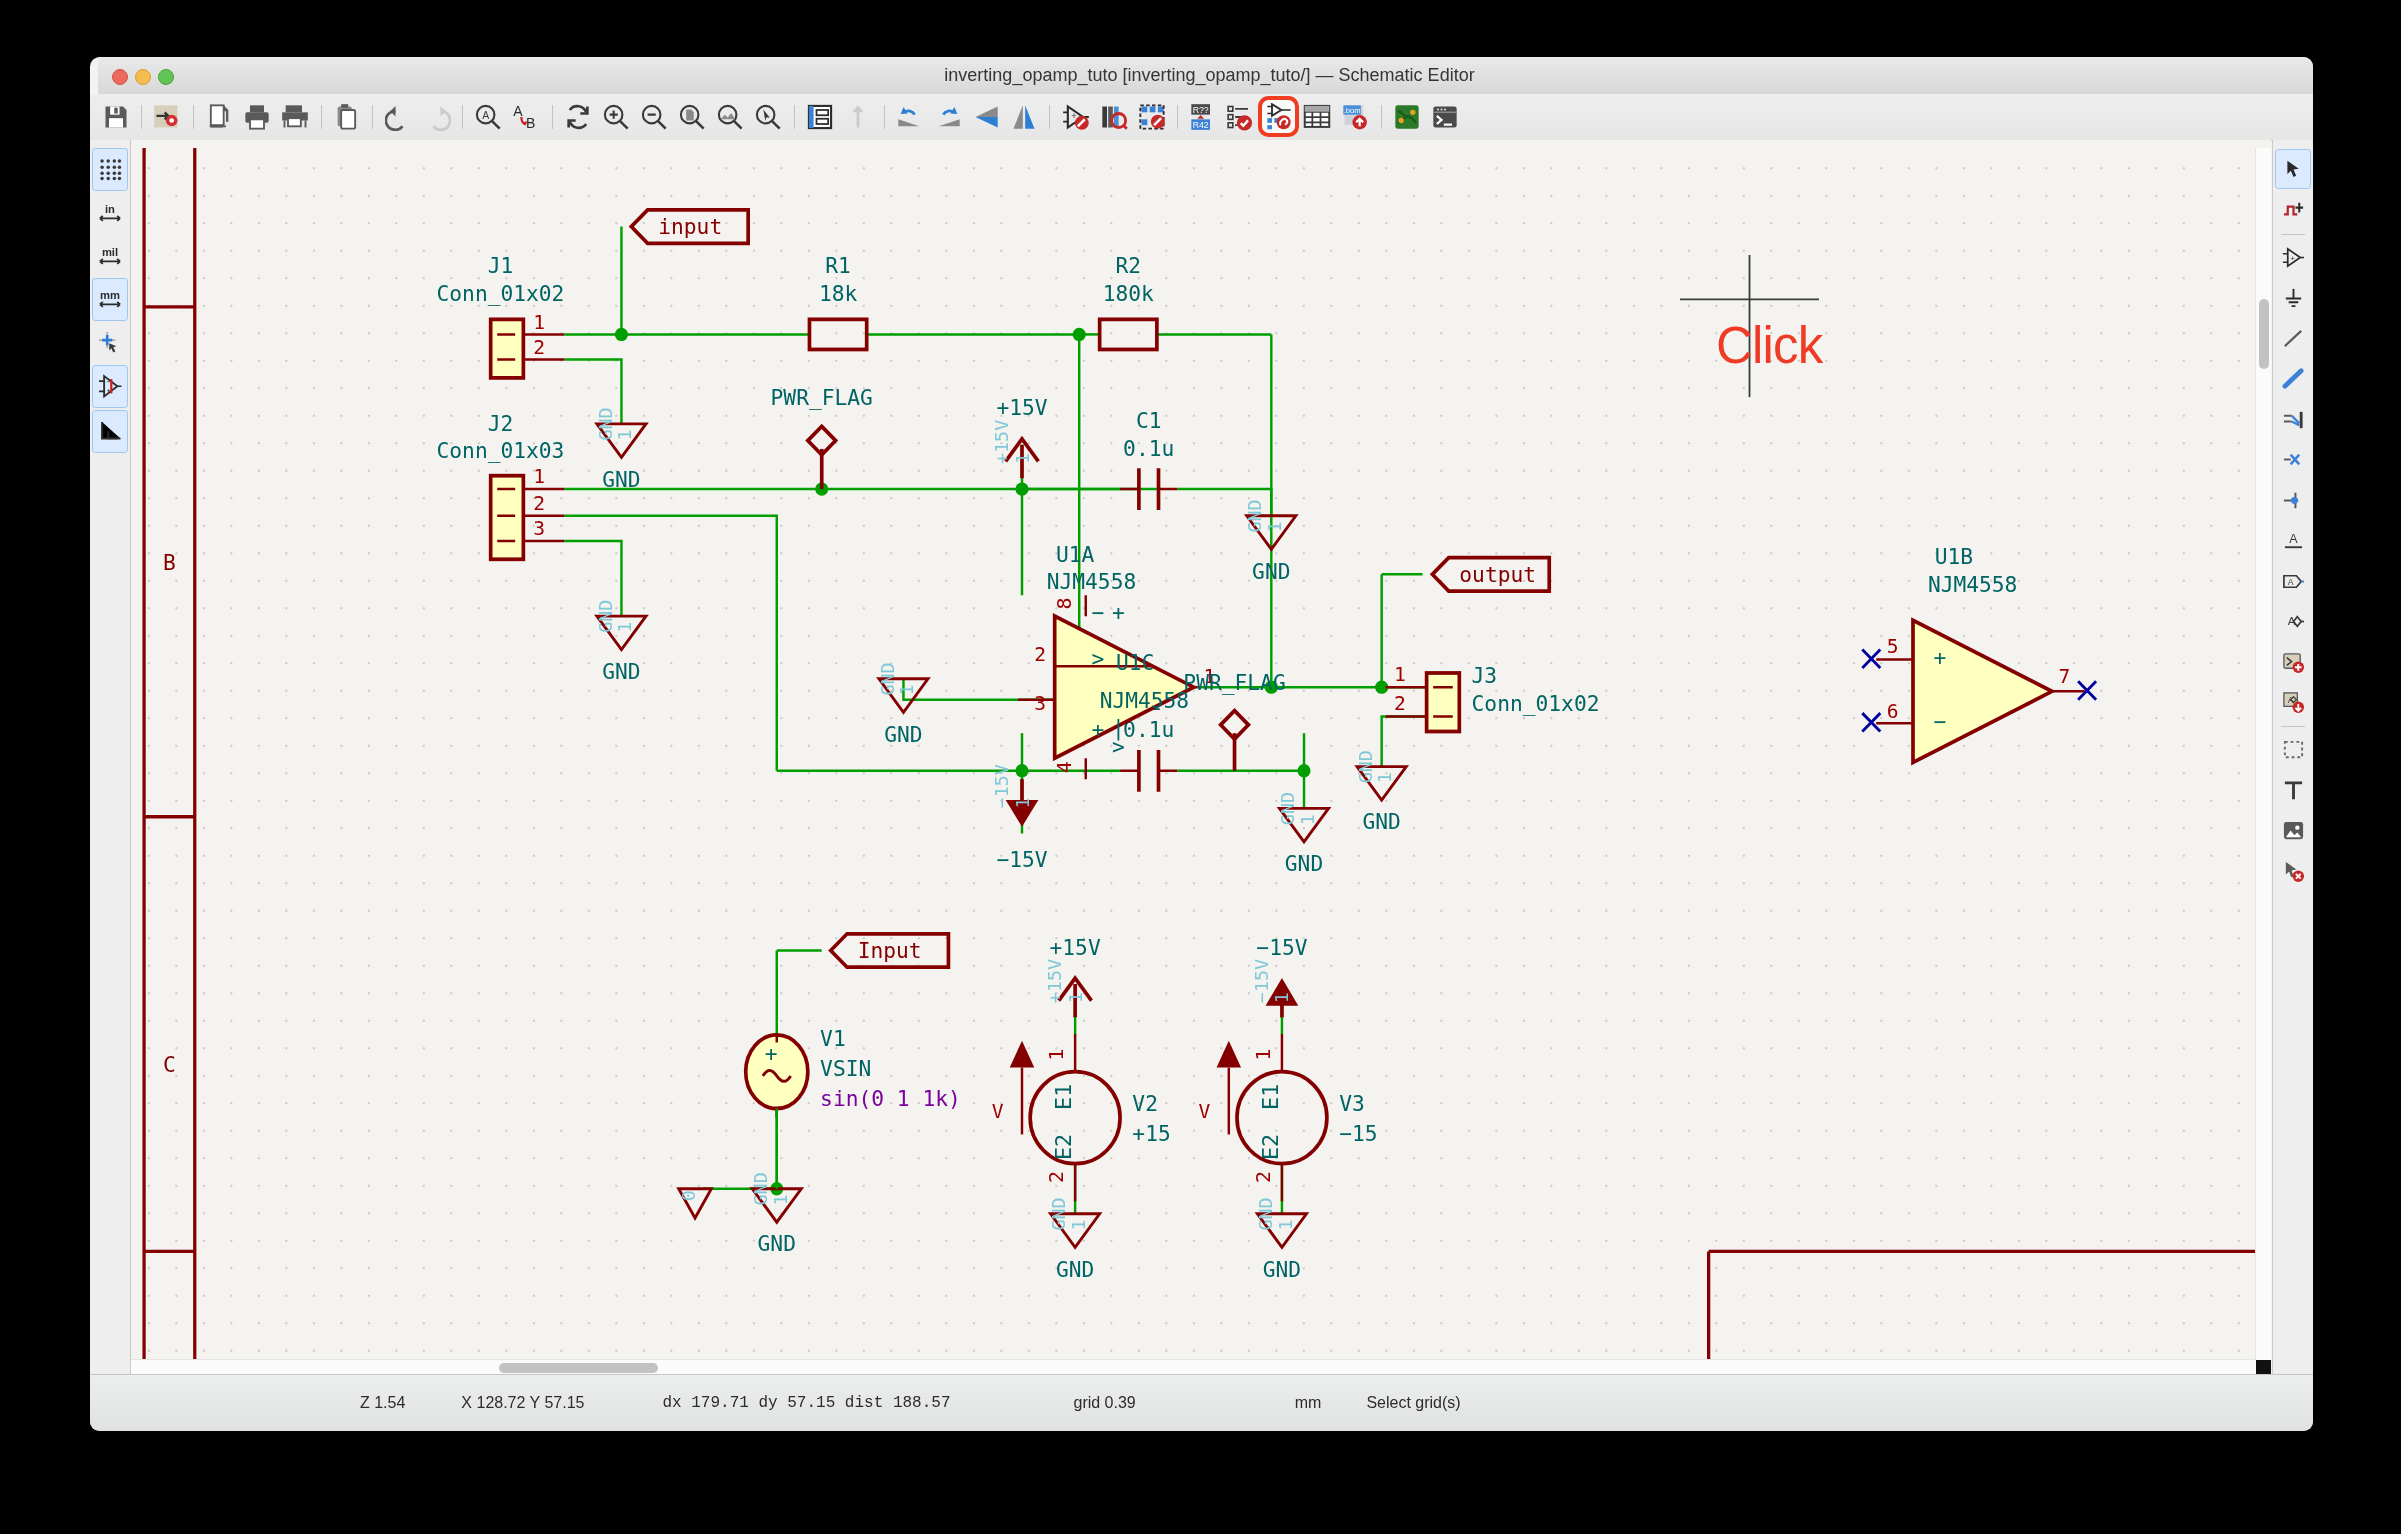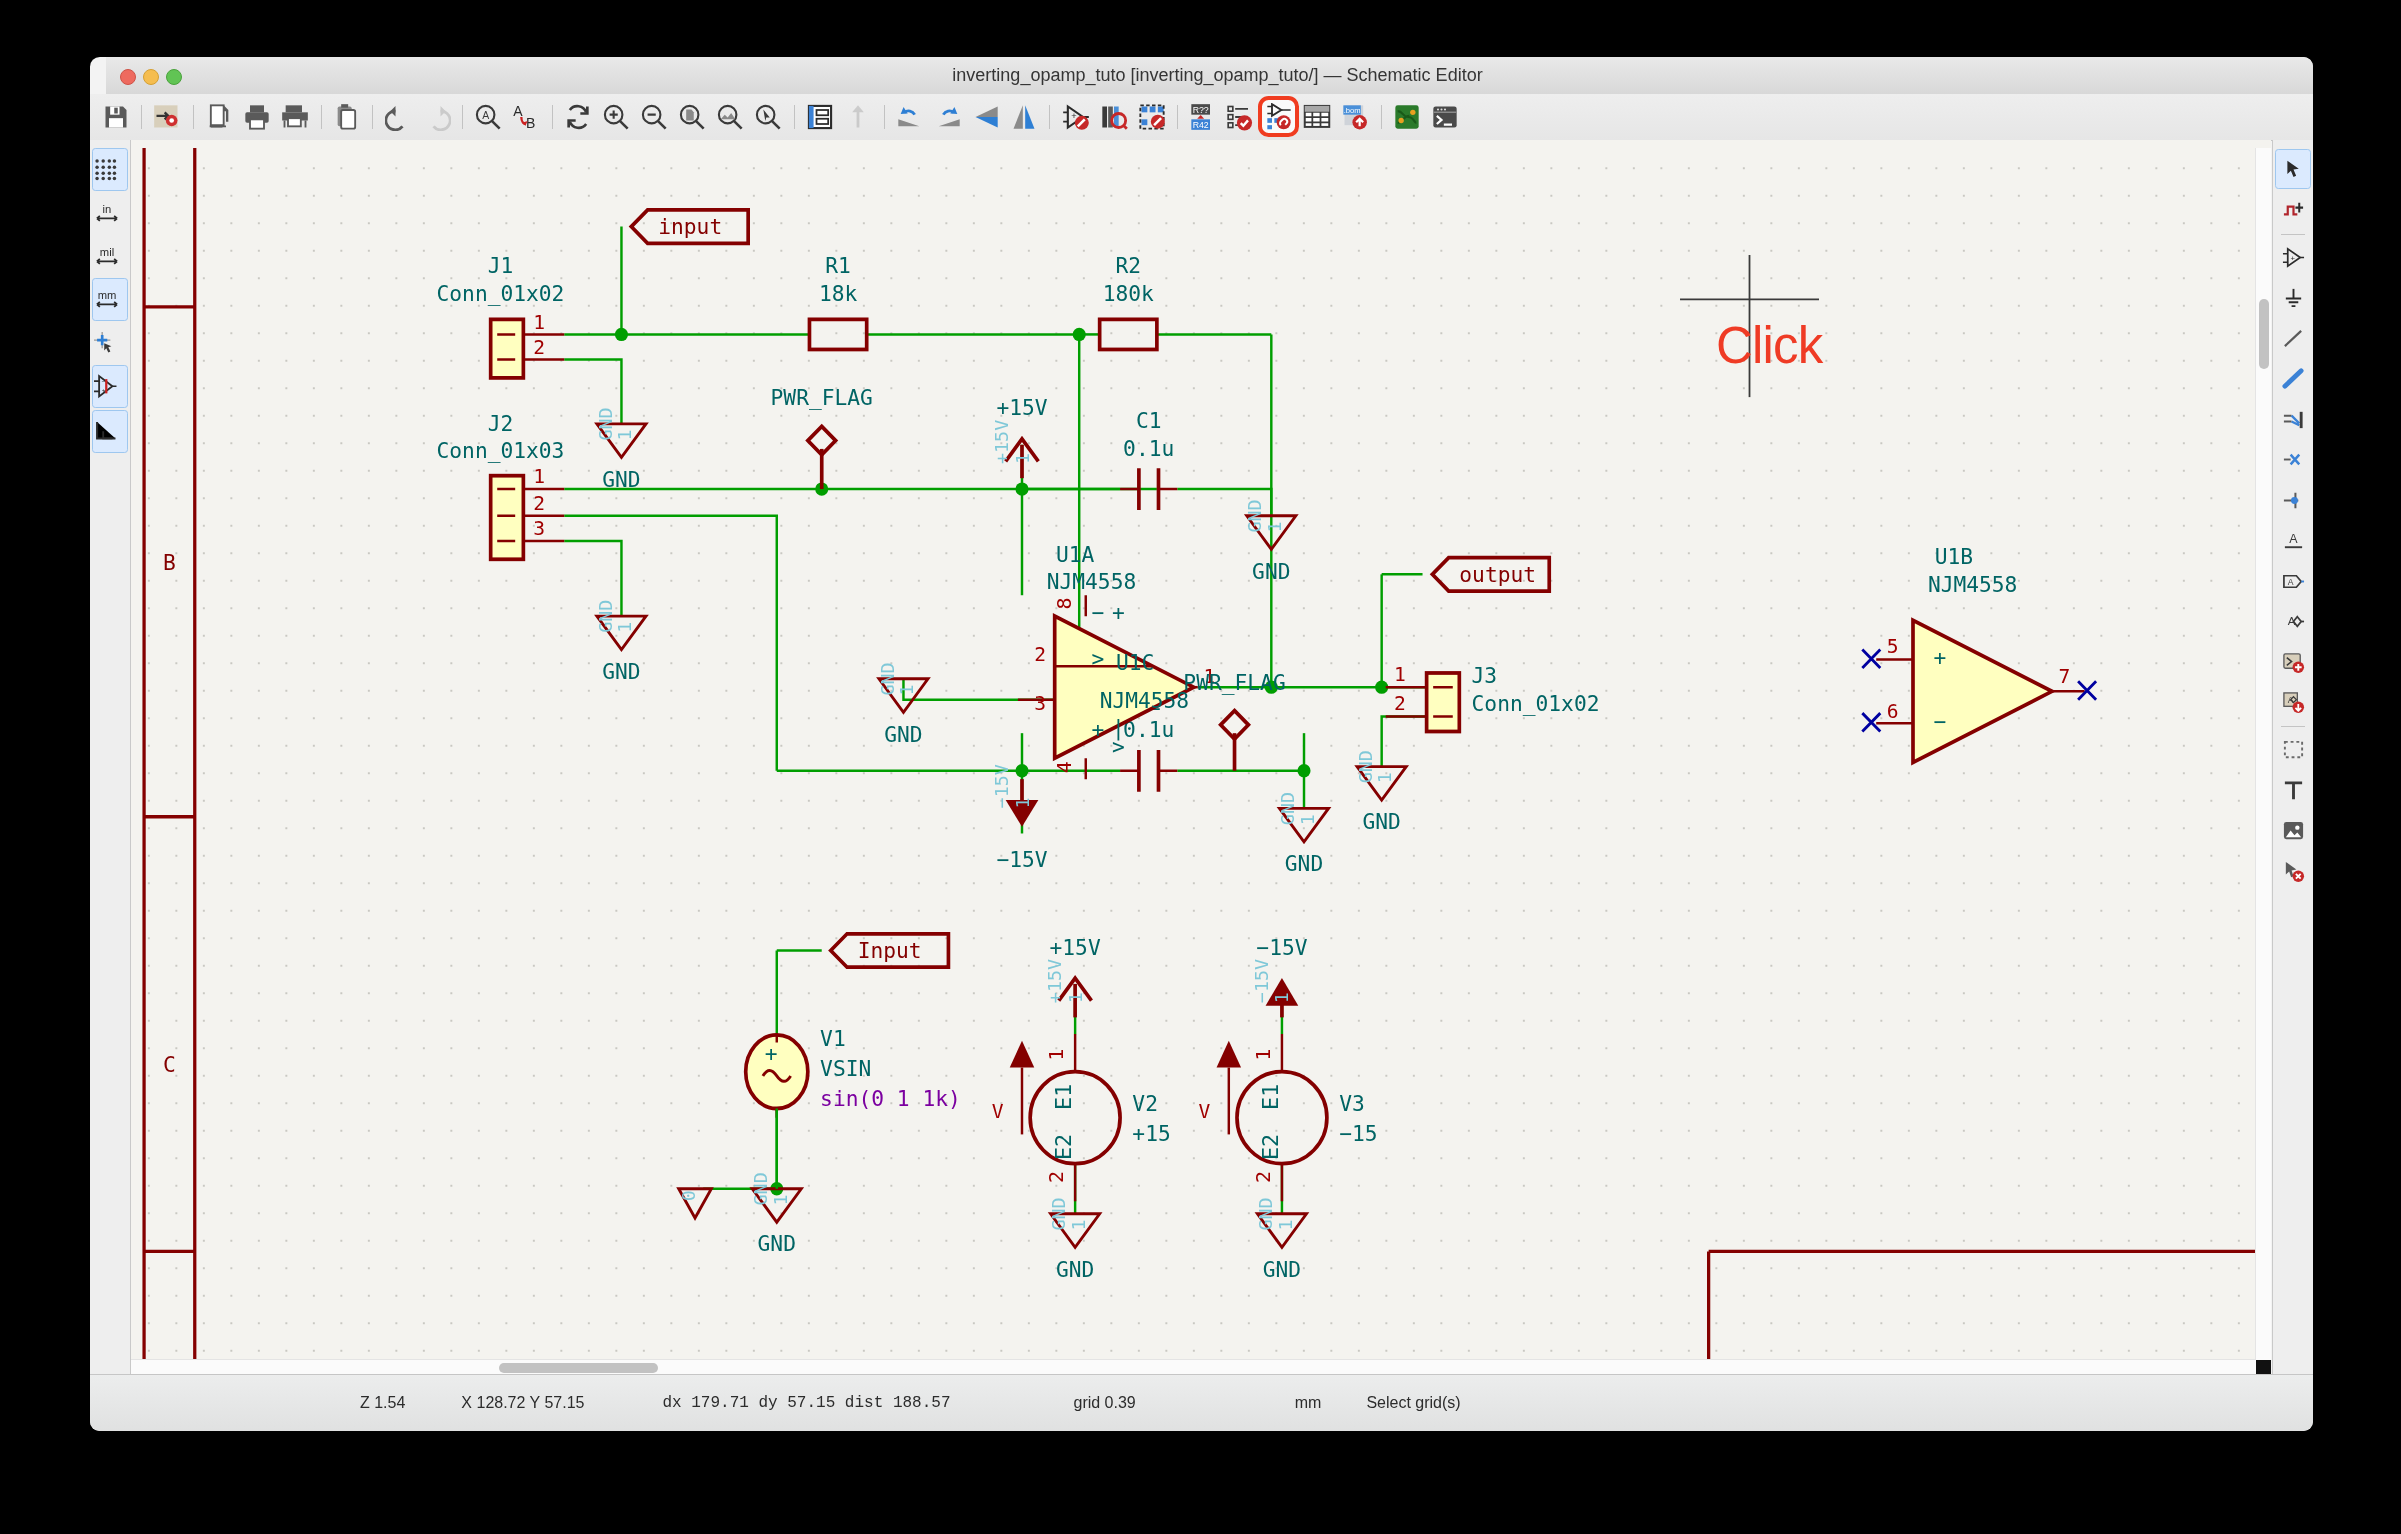--- a/index.html
+++ b/index.html
@@ -19,21 +19,21 @@
     position: absolute;
     left: 90px; top: 57px;
     width: 2223px; height: 1374px;
     background: #f3f3f3;
     border-radius: 9.8px;
     overflow: hidden;
     box-shadow: 0 4.9px 21px rgba(0,0,0,0.55);
   }
   
   #titlebar {
-    position: absolute; left: 16px; top: 0;
+    position: absolute; left: 8px; top: 0;
     width: 100%; height: 37px;
     background: linear-gradient(to bottom, #e9e9e9, #d8d8d8);
     border-bottom: 0.8px solid #b9b9b9;
   }
   .traffic {
     position: absolute; top: 12.3px;
     width: 14px; height: 14px; border-radius: 50%;
   }
   .traffic.close  { left: 14px; background: #ee6a5f; border: 0.8px solid #ce5347; }
   .traffic.min    { left: 37px; background: #f5bd4f; border: 0.8px solid #d5a033; }
@@ -74,22 +74,22 @@
   
   #left-tools {
     position: absolute; left: 0; top: 83px;
     width: 41px; bottom: 56px;
     background: #eeeeee;
     border-right: 0.8px solid #c9c9c9;
     padding-top: 6.5px; box-sizing: border-box;
   }
   .lt-btn {
     width: 34px; height: 41px; margin: 1.6px auto;
-    display:flex; align-items:center; justify-content:flex-start;
-    border-radius: 3.3px; position: relative;
+    display:flex; align-items:center; justify-content:center;
+    border-radius: 3.3px; position: relative; font-weight: bold;
   }
   .lt-btn.active { background:#dbeafe; border:0.8px solid #9ec7ef; }
   #right-tools {
     position: absolute; right: 0; top: 83px;
     width: 41px; bottom: 56px;
     background: #eeeeee;
     border-left: 0.8px solid #c9c9c9;
     padding-top: 6.5px; box-sizing: border-box;
   }
   .rt-btn {

